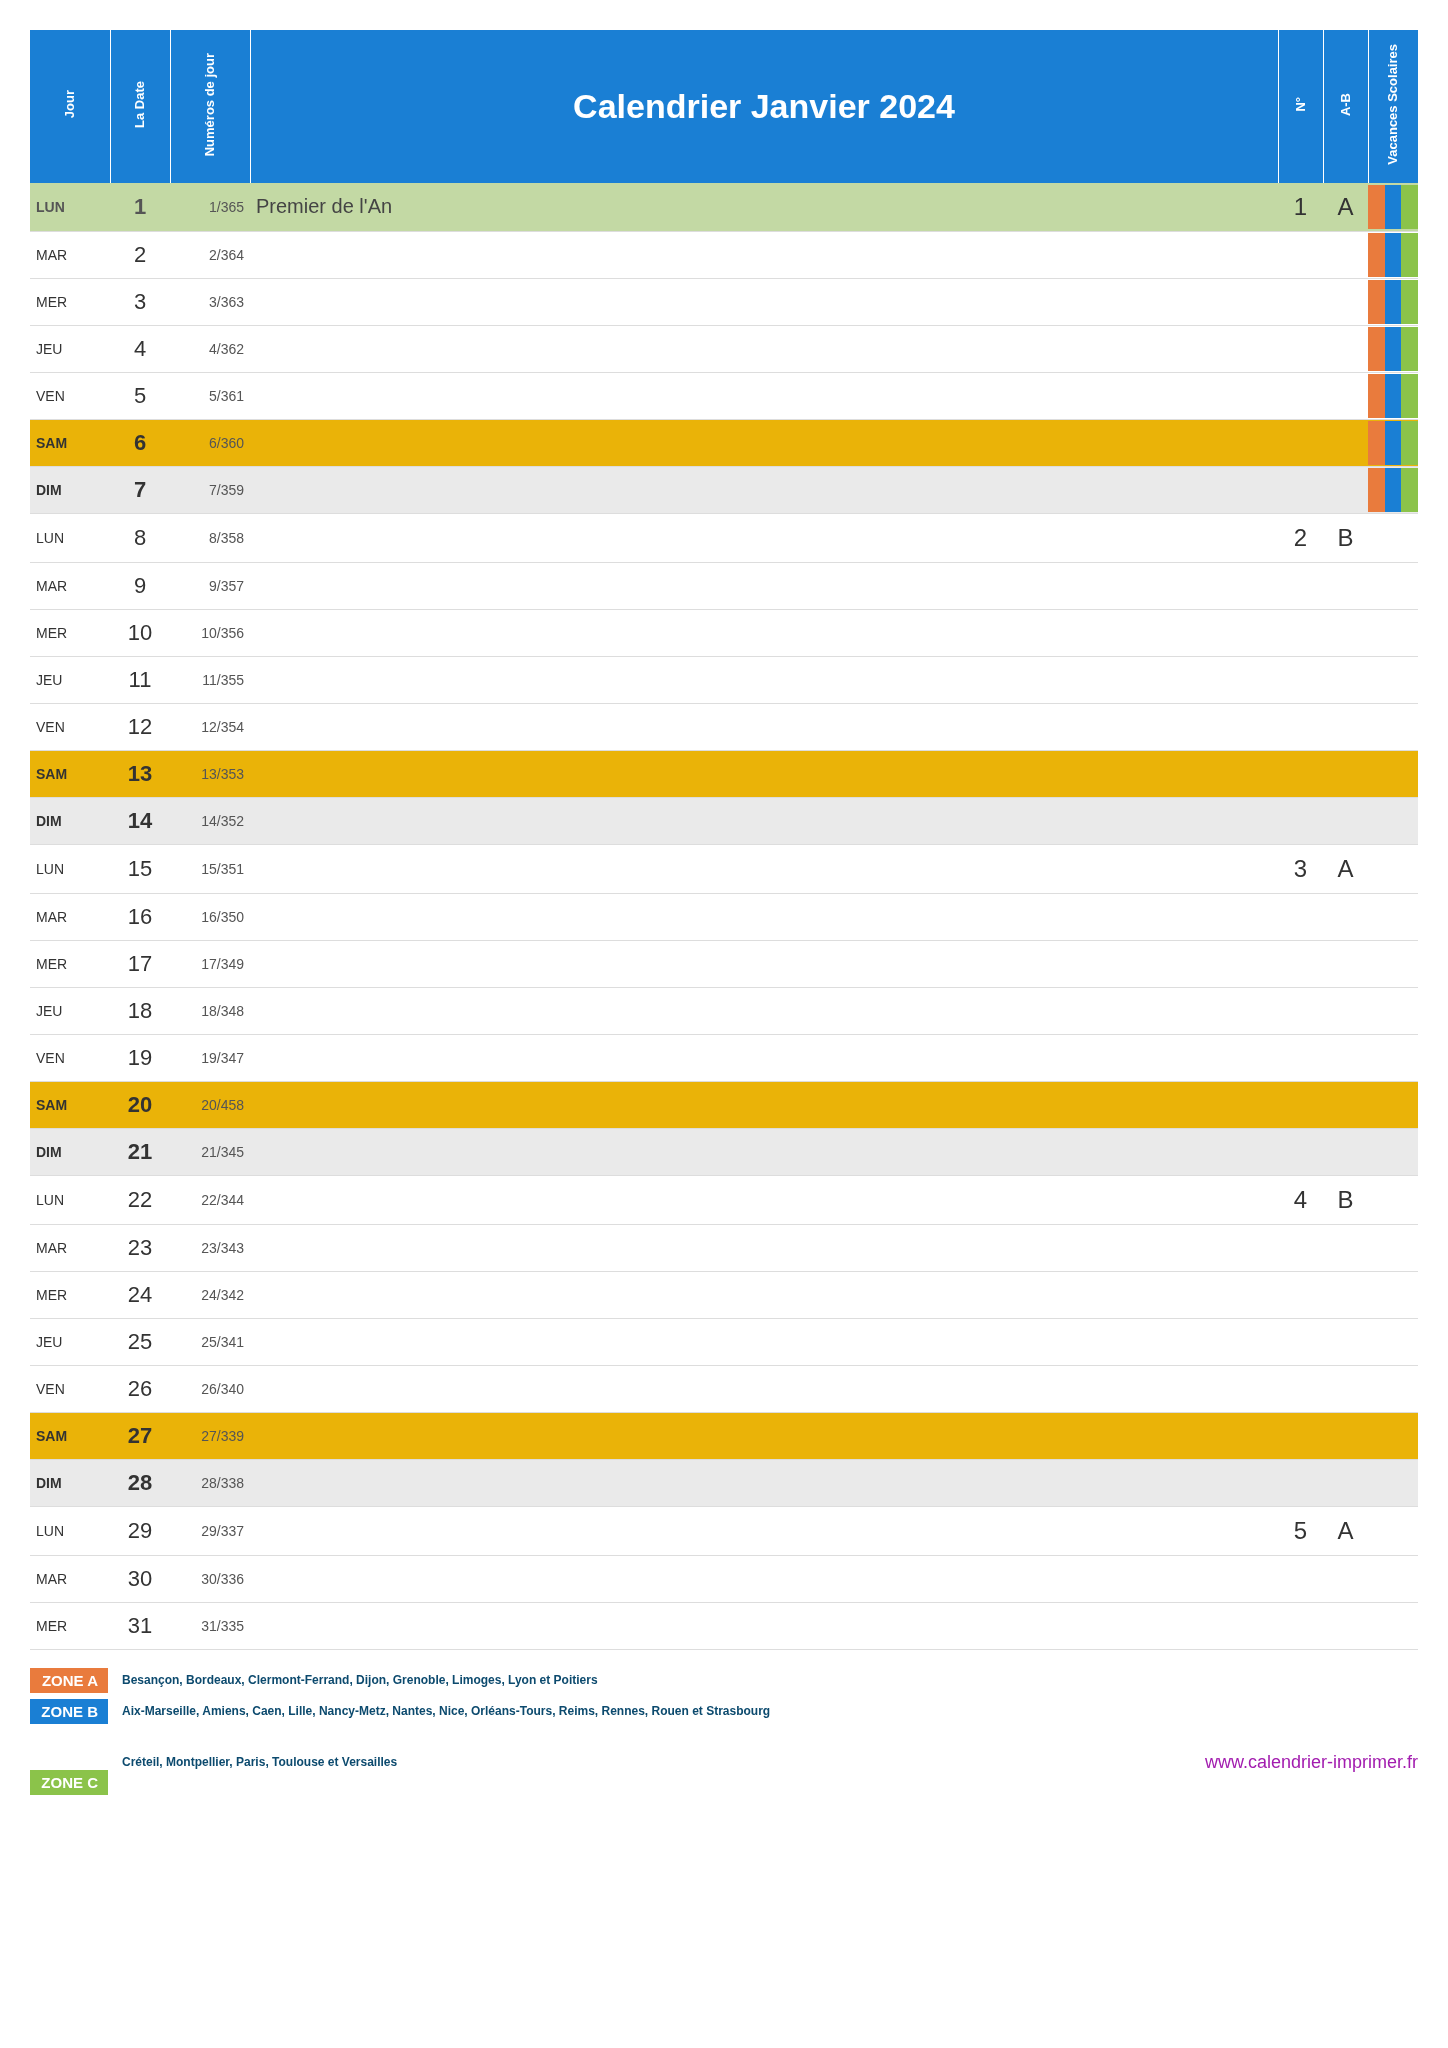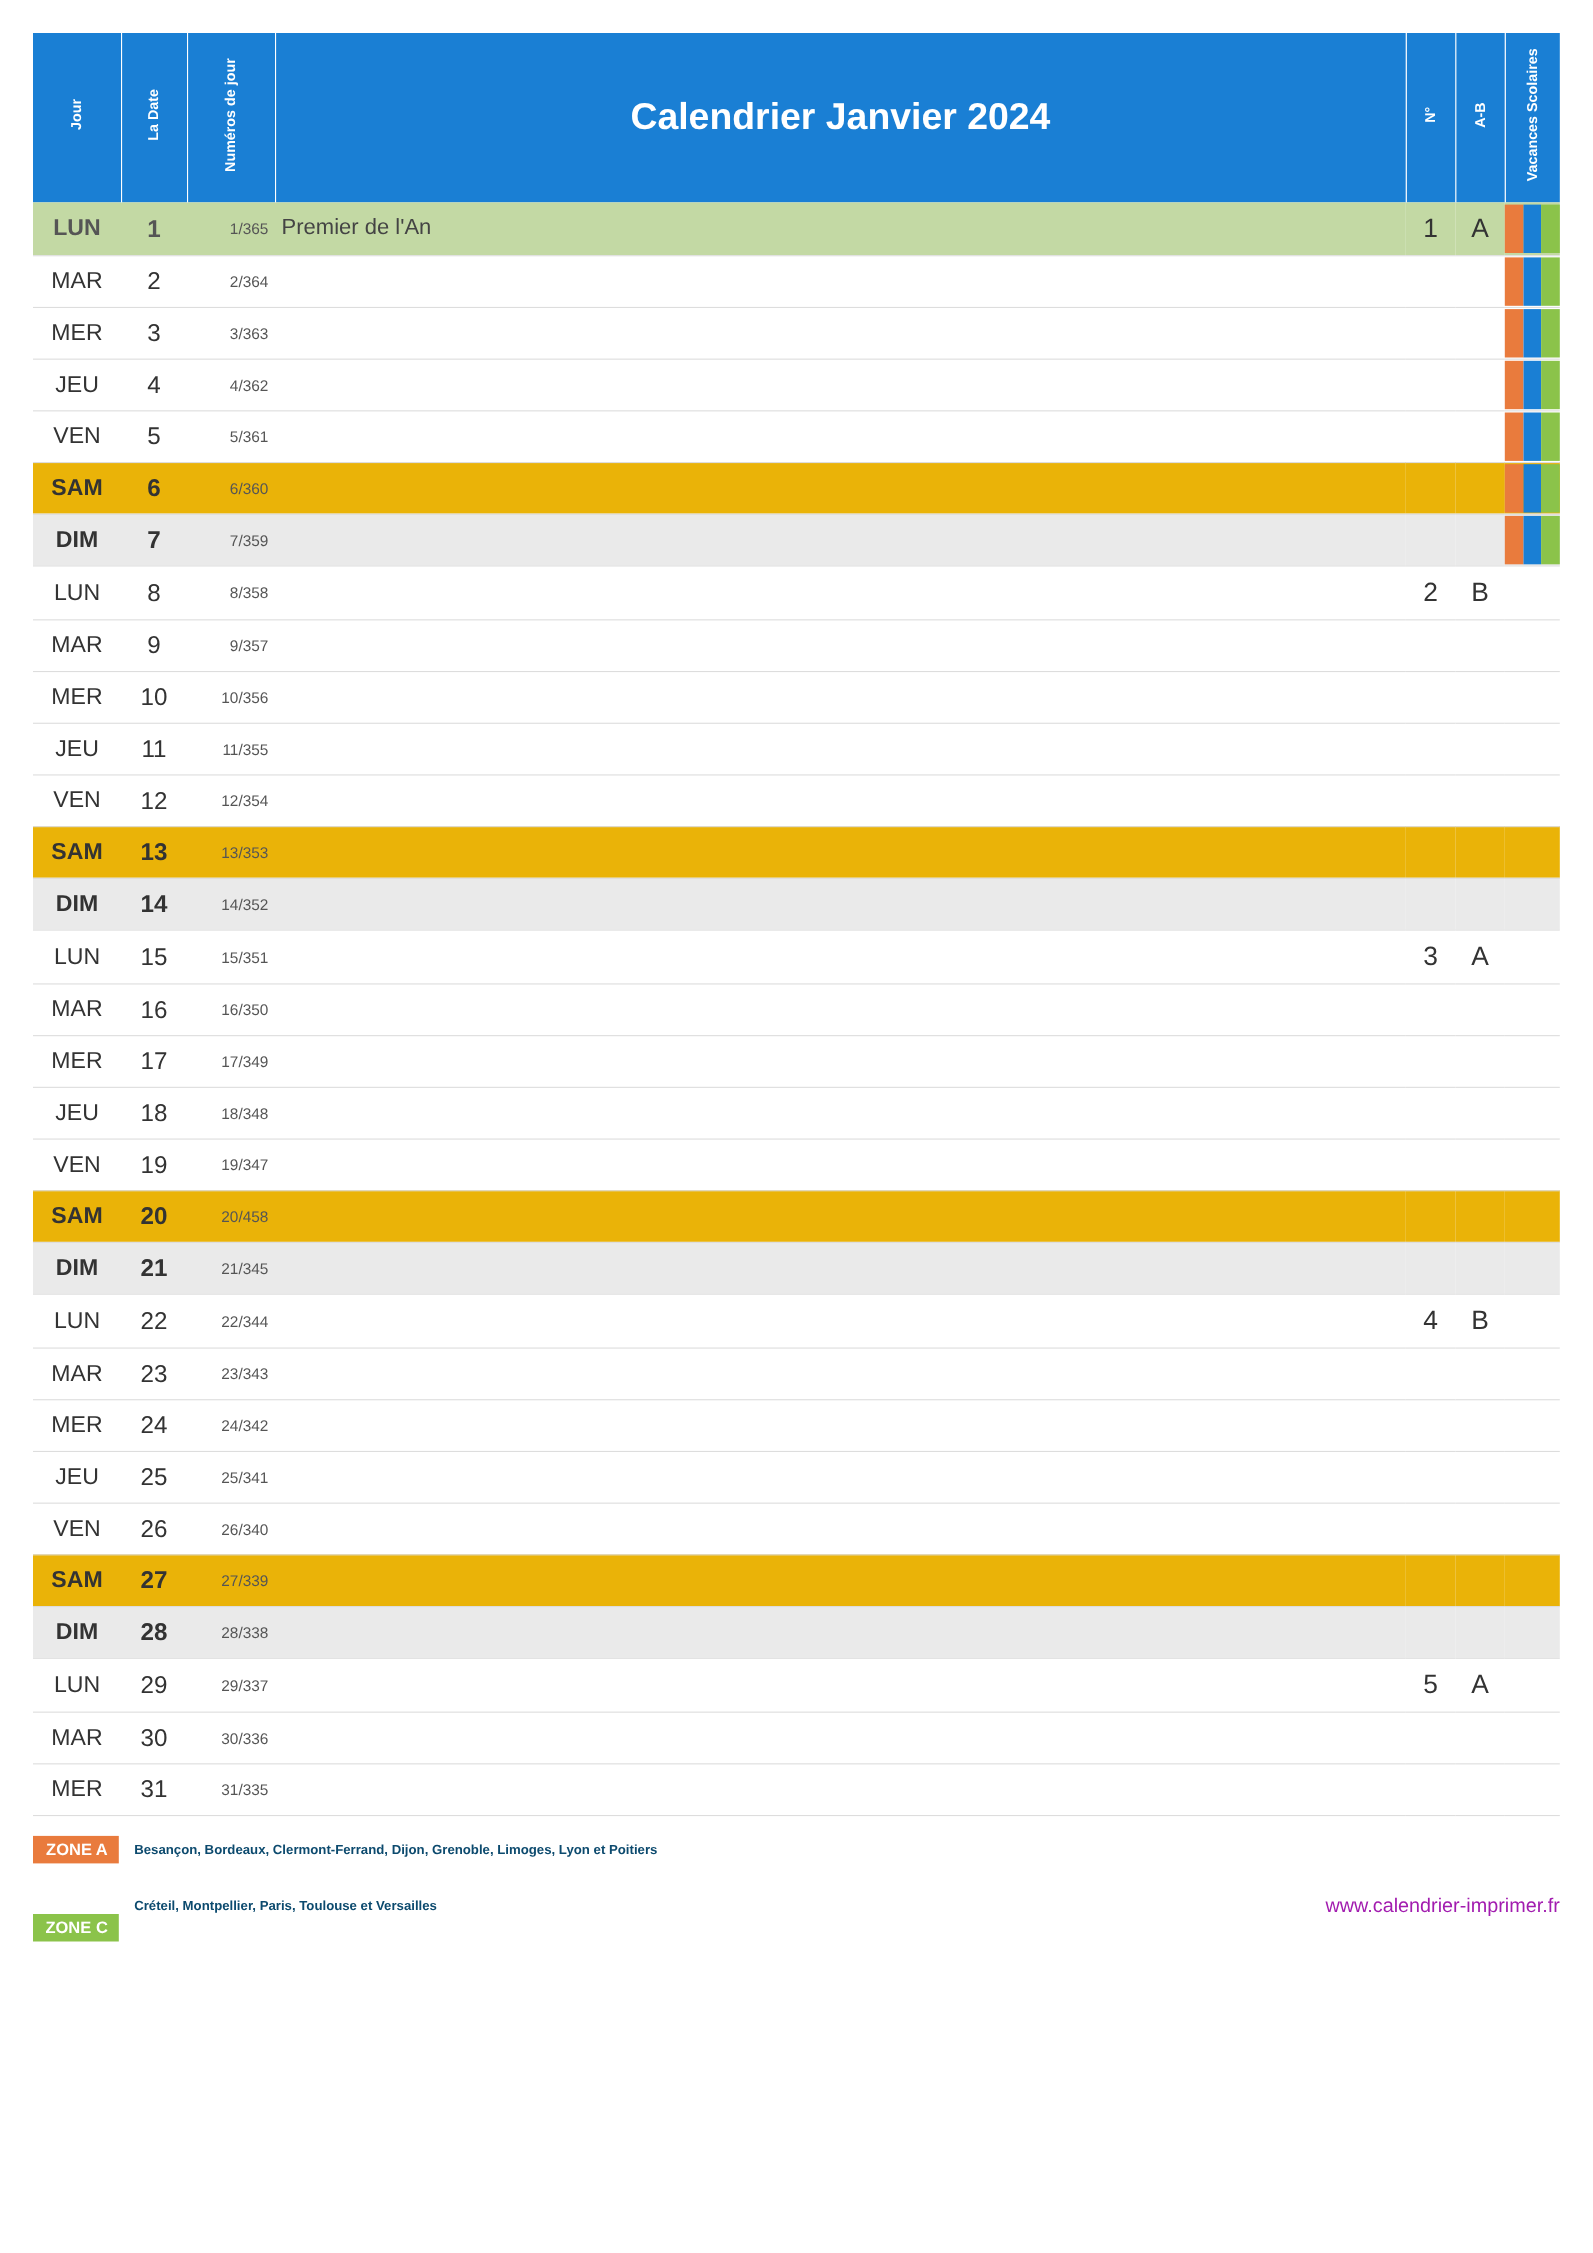--- a/index.html
+++ b/index.html
@@ -17,21 +17,21 @@
   .h-jour   { width: 80px; }
   .h-date   { width: 60px; }
   .h-numero { width: 80px; }
   .h-title  { font-size: 34px; font-weight: bold; }
   .h-n      { width: 45px; }
   .h-ab     { width: 45px; }
   .h-vac    { width: 50px; }
   .vert { writing-mode: vertical-rl; transform: rotate(180deg); font-size: 13px; white-space: nowrap; display:inline-block; line-height:1.2; padding:6px 0;}
   tbody tr { border-bottom: 1px solid #ddd; }
   tbody td { padding: 10px 6px; font-size: 18px; }
-  td.col-jour   { text-align: center; font-size: 21px; }
+  td.col-jour   { text-align: left; font-size: 14px; }
   td.col-date   { text-align: center; font-size: 22px; }
   td.col-numero { text-align: right; font-size: 14px; color:#555; }
   td.col-event  { text-align: left; font-size: 20px; color:#444; }
   td.col-n      { text-align: center; font-size: 24px; }
   td.col-ab     { text-align: center; font-size: 24px; }
   td.col-vac    { padding:0; }
   .vac-bars { display:flex; height:100%; min-height:44px; }
   .vac-bars span { flex:1; }
   tr.weekend td.col-jour, tr.weekend td.col-date { font-weight: bold; }
   tr.sat { background: #eab308; }
@@ -527,20 +527,24 @@
         </td>
       </tr>
     </tbody>
 </table>
 
 <div class="legend">
   <div class="legend-row">
     <span class="zone-badge" id="badge-a" style="background: rgb(233, 123, 61);">ZONE A</span>
     <span class="legend-text">Besançon, Bordeaux, Clermont-Ferrand, Dijon, Grenoble, Limoges, Lyon et Poitiers</span>
   </div>
+  <div class="legend-row">
+    <span class="zone-badge" id="badge-b" style="background: rgb(26, 127, 212);">ZONE B</span>
+    <span class="legend-text">Aix-Marseille, Amiens, Caen, Lille, Nancy-Metz, Nantes, Nice, Orléans-Tours, Reims, Rennes, Rouen et Strasbourg</span>
+  </div>
   <div class="legend-row footer">
     <div style="display:flex;align-items:center;gap:14px;">
       <span class="zone-badge" id="badge-c" style="background: rgb(139, 195, 74); margin-top: 40px;">ZONE C</span>
       <span class="legend-text">Créteil, Montpellier, Paris, Toulouse et Versailles</span>
     </div>
     <span class="url">www.calendrier-imprimer.fr</span>
   </div>
 </div>
 
 </body></html>

